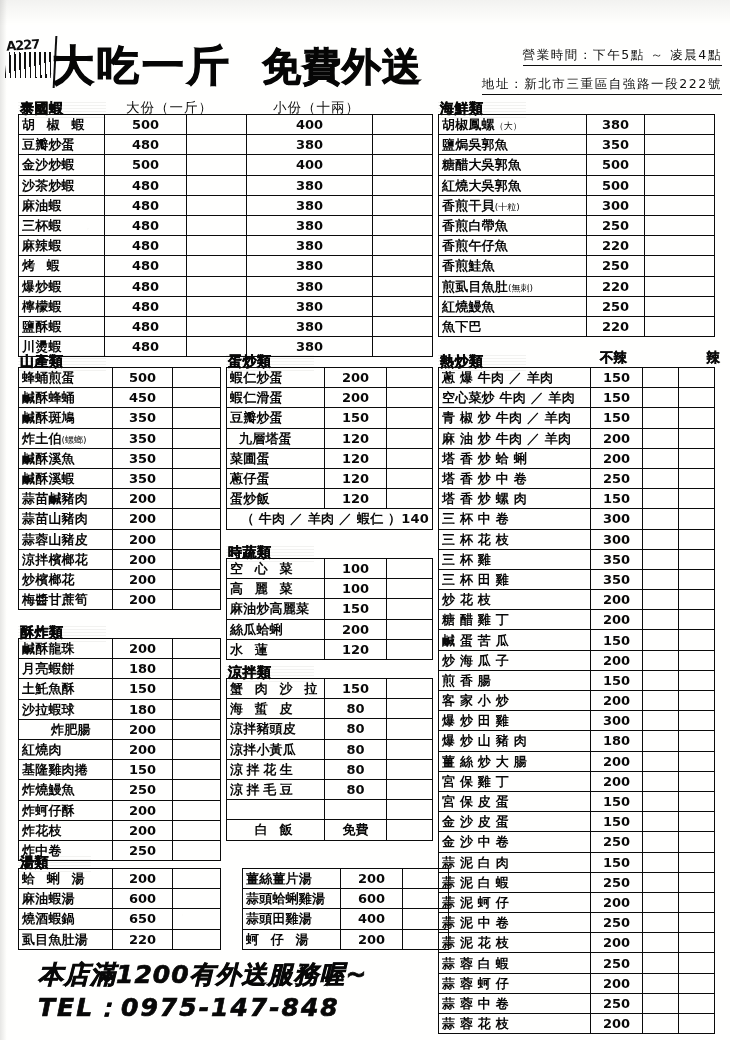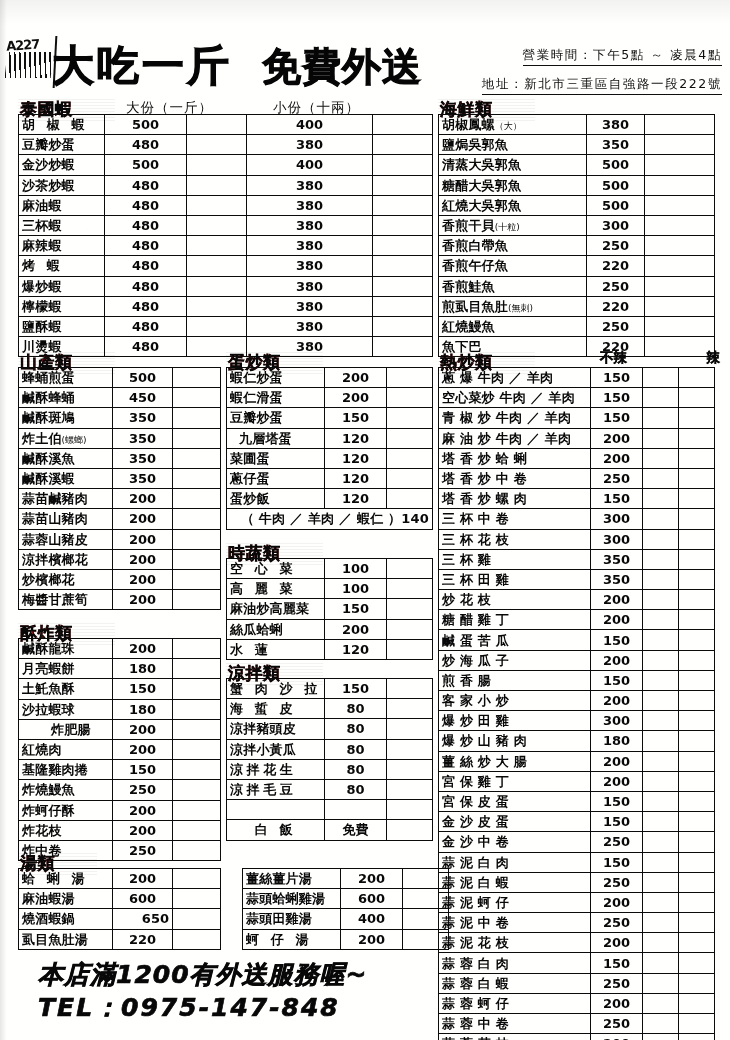--- a/index.html
+++ b/index.html
@@ -47,21 +47,21 @@
     -webkit-text-stroke: 1.0px #080808;
   }
   .hdr-right { position:absolute; right:8px; top:44px; text-align:right; }
   .hdr-right div {
     font-size:12.5px; color:#111; letter-spacing:1.6px; font-weight:500;
     border-bottom:1px solid #111; padding-bottom:1px; margin-bottom:7px;
     display:inline-block; white-space:nowrap;
   }
   
   .sec-head {
-    font-size:17px; font-weight:900; color:#b91c1c; letter-spacing:0.5px;
+    font-size:14px; font-weight:900; color:#000000; letter-spacing:0.5px;
     -webkit-text-stroke:0.5px #0a0a0a;
     position:relative; display:inline-block;
   }
   .sec-head::after{
     content:""; position:absolute; left:-2px; right:-42px; top:1px; bottom:0;
     background:
       repeating-linear-gradient(0deg, rgba(0,0,0,.055) 0 1px, transparent 1px 3px);
     pointer-events:none;
   }
   table.menu {
@@ -247,25 +247,20 @@
             <td class="name" style="width: 148px;">胡椒鳳螺<span class="sub">（大）</span></td>
             <td class="price" style="width: 58px;">380</td>
             <td class="blank" style="width: 70px;"></td>
           </tr>
           <tr>
             <td class="name" style="width: 148px;">鹽焗吳郭魚</td>
             <td class="price" style="width: 58px;">350</td>
             <td class="blank" style="width: 70px;"></td>
           </tr>
           <tr>
-            <td class="name" style="width: 148px;">清蒸大吳郭魚</td>
-            <td class="price" style="width: 58px;">500</td>
-            <td class="blank" style="width: 70px;"></td>
-          </tr>
-          <tr>
             <td class="name" style="width: 148px;">糖醋大吳郭魚</td>
             <td class="price" style="width: 58px;">500</td>
             <td class="blank" style="width: 70px;"></td>
           </tr>
           <tr>
             <td class="name" style="width: 148px;">紅燒大吳郭魚</td>
             <td class="price" style="width: 58px;">500</td>
             <td class="blank" style="width: 70px;"></td>
           </tr>
           <tr>
@@ -586,21 +581,21 @@
             <td class="price" style="width: 60px;">200</td>
             <td class="blank" style="width: 48px;"></td>
           </tr>
           <tr>
             <td class="name" style="width: 94px;">麻油蝦湯</td>
             <td class="price" style="width: 60px;">600</td>
             <td class="blank" style="width: 48px;"></td>
           </tr>
           <tr>
             <td class="name" style="width: 94px;">燒酒蝦鍋</td>
-            <td class="price" style="width: 60px; text-align: right;">650</td>
+            <td class="price" style="width: 60px;">650</td>
             <td class="blank" style="width: 48px;"></td>
           </tr>
           <tr>
             <td class="name" style="width: 94px;">虱目魚肚湯</td>
             <td class="price" style="width: 60px;">220</td>
             <td class="blank" style="width: 48px;"></td>
           </tr>
         </tbody>
       </table>
   </div>
@@ -805,26 +800,20 @@
           </tr>
           <tr>
             <td class="name" style="width: 152px;">蒜 泥 中 卷</td>
             <td class="price" style="width: 52px;">250</td>
             <td class="blank" style="width: 36px;"></td>
             <td class="blank" style="width: 36px;"></td>
           </tr>
           <tr>
             <td class="name" style="width: 152px;">蒜 泥 花 枝</td>
             <td class="price" style="width: 52px;">200</td>
-            <td class="blank" style="width: 36px;"></td>
-            <td class="blank" style="width: 36px;"></td>
-          </tr>
-          <tr>
-            <td class="name" style="width: 152px;">蒜 蓉 白 肉</td>
-            <td class="price" style="width: 52px;">150</td>
             <td class="blank" style="width: 36px;"></td>
             <td class="blank" style="width: 36px;"></td>
           </tr>
           <tr>
             <td class="name" style="width: 152px;">蒜 蓉 白 蝦</td>
             <td class="price" style="width: 52px;">250</td>
             <td class="blank" style="width: 36px;"></td>
             <td class="blank" style="width: 36px;"></td>
           </tr>
           <tr>

